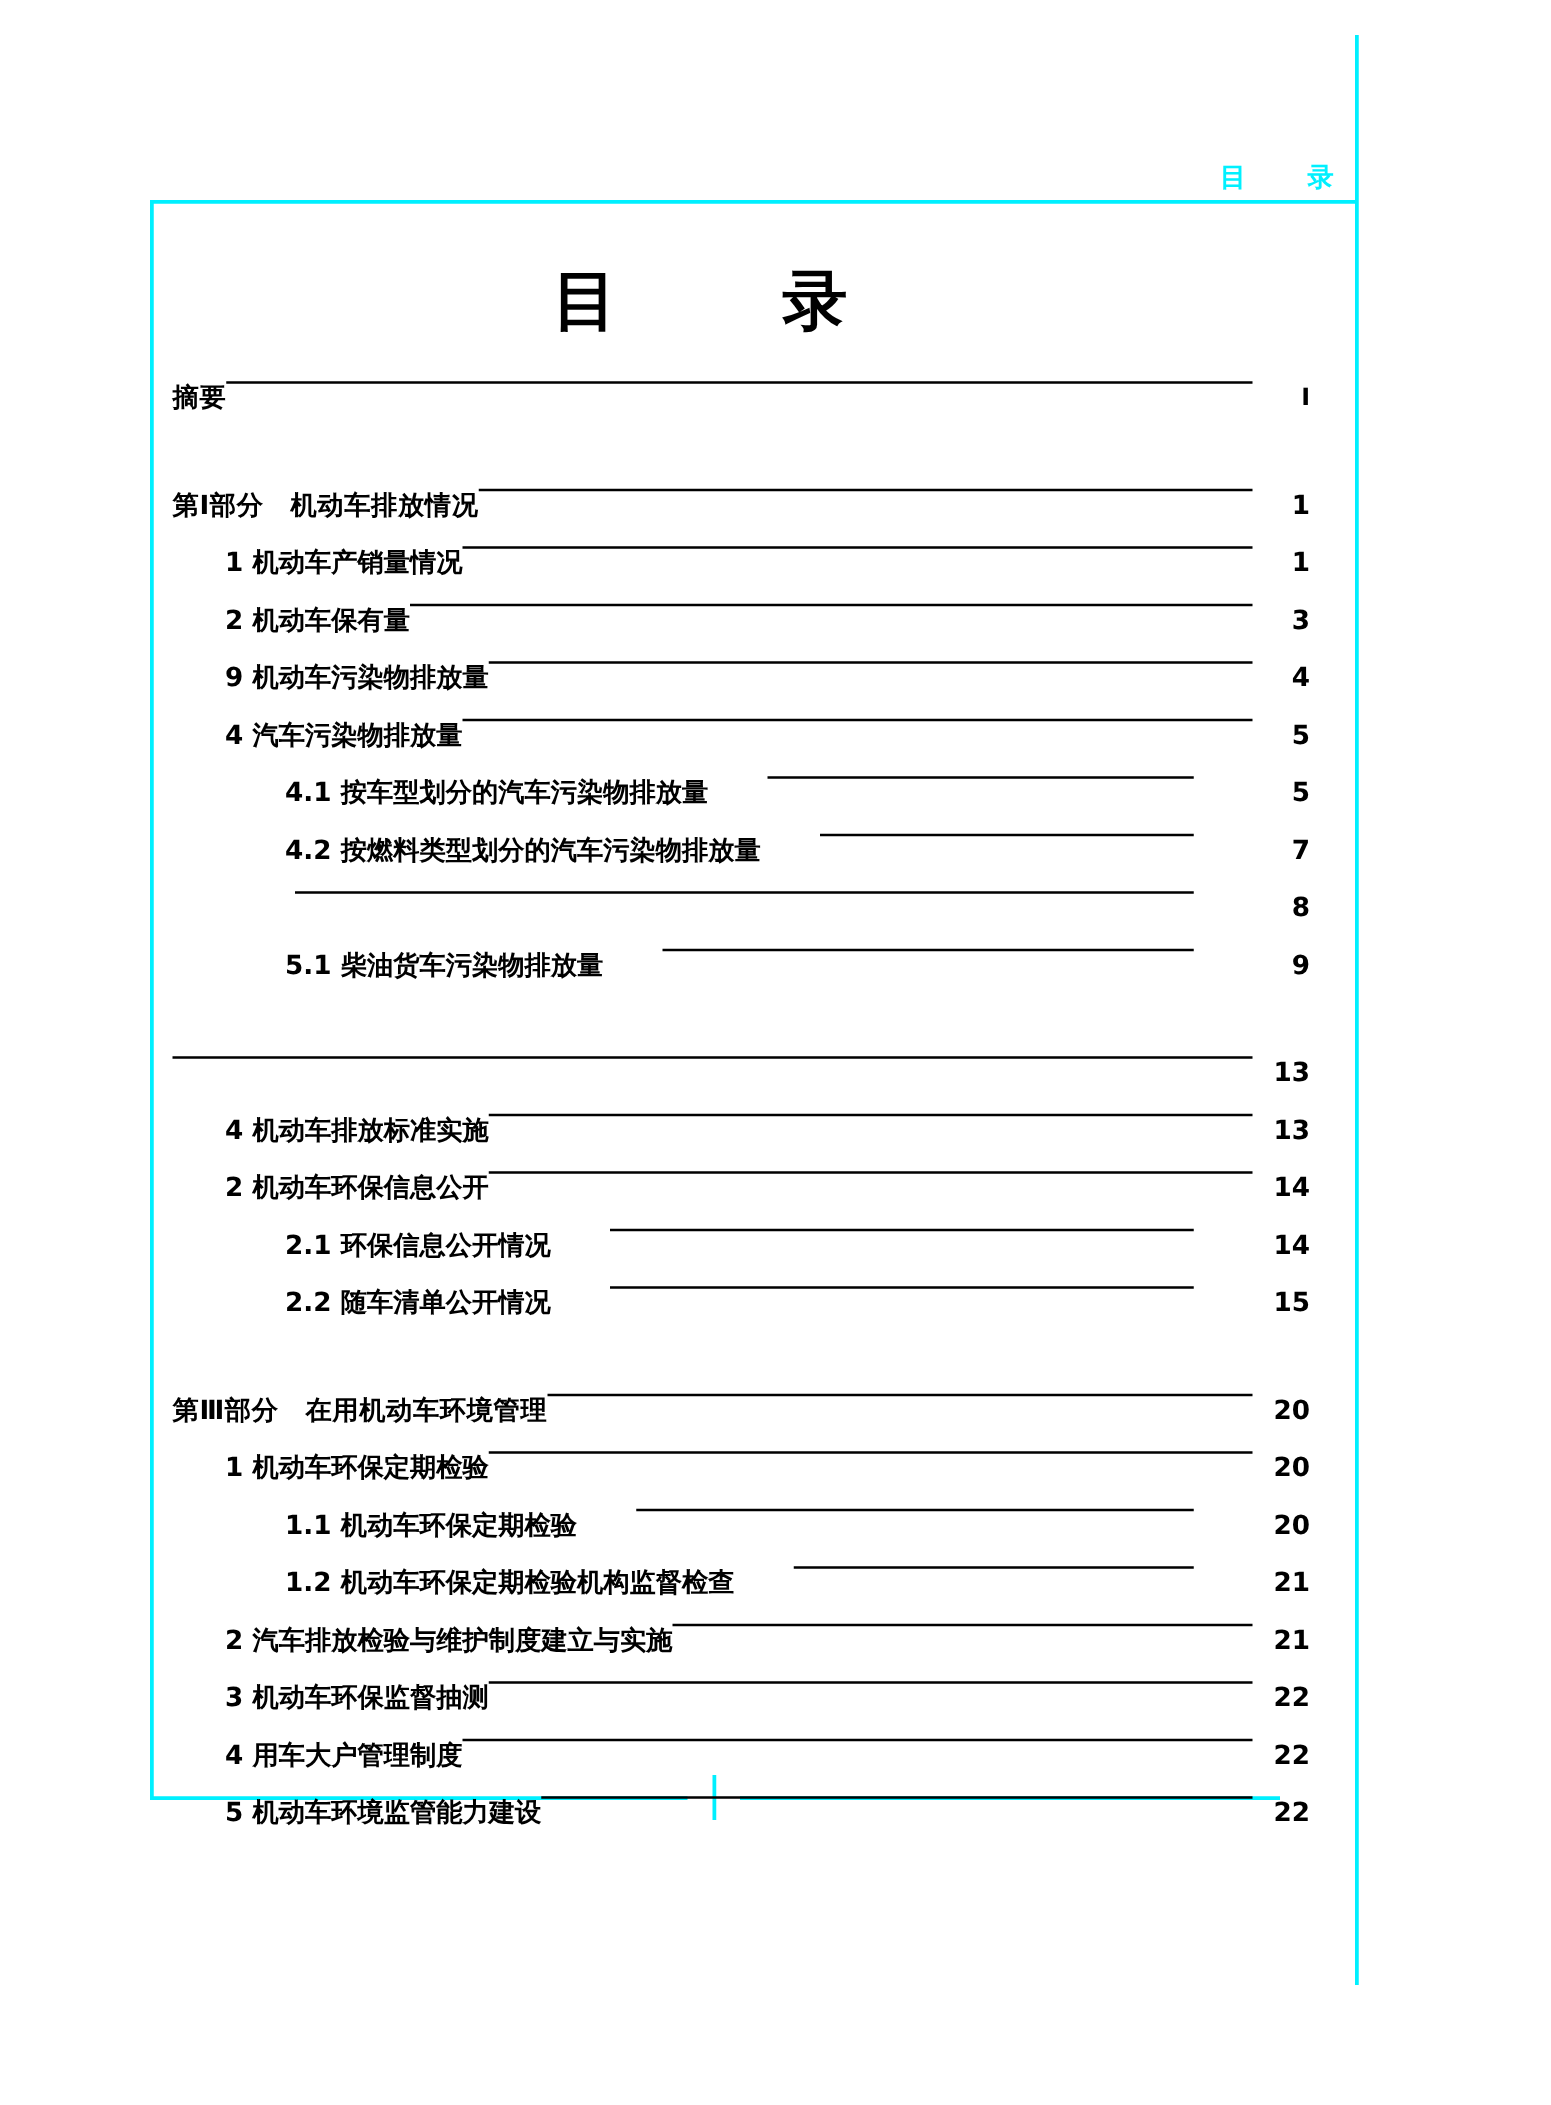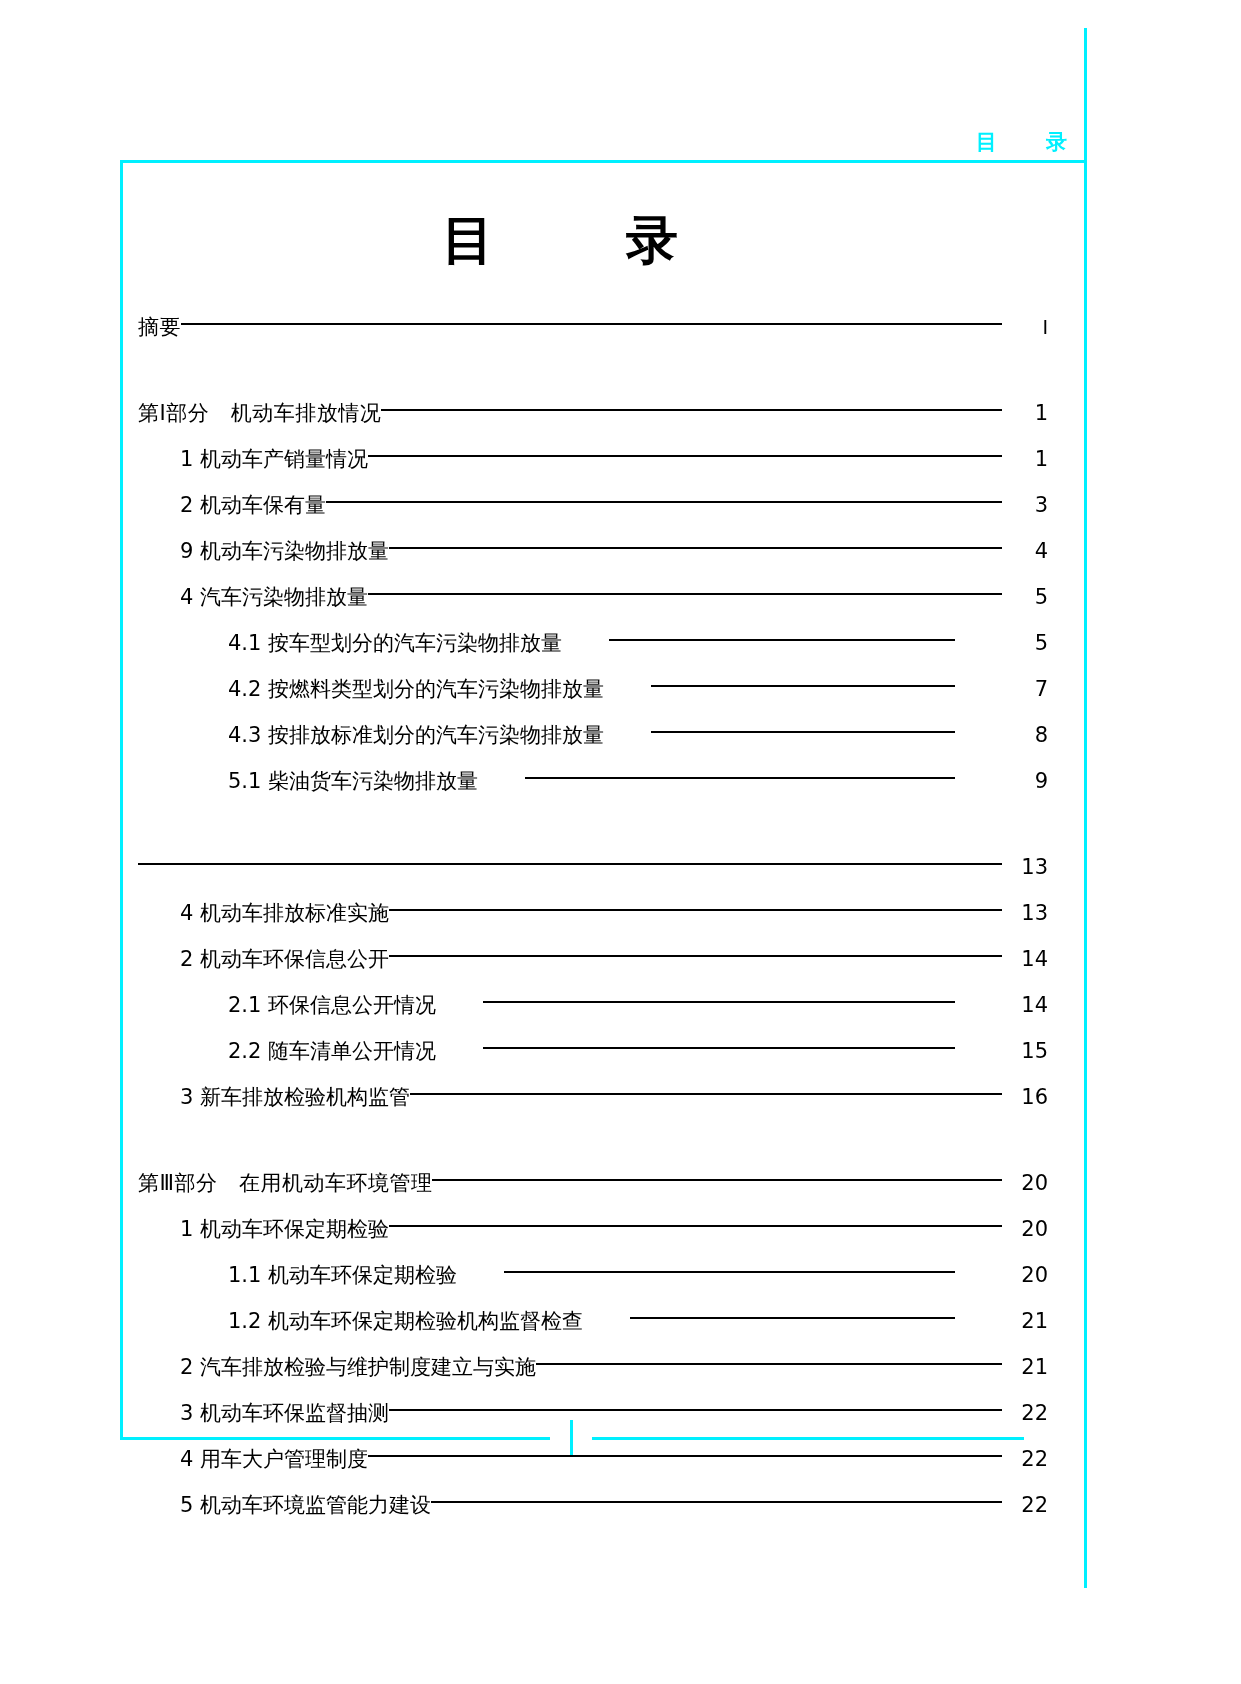--- a/index.html
+++ b/index.html
@@ -55,25 +55,26 @@
     font-size:52px;
     letter-spacing:40px;
     color:#000;
   }
 
   
   .toc{
     position:absolute;left:138px;top:305px;width:910px;
   }
   .toc-row{
-    display:flex;align-items:center;
+    display:flex;align-items:flex-start;
     height:46px;
     color:#000;
     font-size:21px;
     font-family:"DejaVu Sans","Liberation Sans",sans-serif;
+    font-weight:bold;
   }
   .toc-row.lvl0{padding-left:0px;}
   .toc-row.lvl1{padding-left:42px;}
   .toc-row.lvl2{padding-left:90px;gap:39px;}
 
   .toc-row.gap-before{margin-top:40px;}
 
   .toc-label{
     white-space:nowrap;
     font-size:21px;
@@ -153,21 +154,20 @@
       <span class="toc-label">4.1 按车型划分的汽车污染物排放量</span>
       <span class="toc-leader padded"></span>
       <span class="toc-page">5</span>
     </div>
     <div class="toc-row lvl2">
       <span class="toc-label">4.2 按燃料类型划分的汽车污染物排放量</span>
       <span class="toc-leader padded"></span>
       <span class="toc-page">7</span>
     </div>
     <div class="toc-row lvl2">
-      <span class="toc-label">4.3 按排放标准划分的汽车污染物排放量</span>
       <span class="toc-leader padded"></span>
       <span class="toc-page">8</span>
     </div>
     <div class="toc-row lvl2">
       <span class="toc-label">5.1 柴油货车污染物排放量</span>
       <span class="toc-leader padded"></span>
       <span class="toc-page">9</span>
     </div>
     <div class="toc-row lvl0 gap-before part">
       <span class="toc-leader"></span>
@@ -185,25 +185,20 @@
     </div>
     <div class="toc-row lvl2">
       <span class="toc-label">2.1 环保信息公开情况</span>
       <span class="toc-leader padded"></span>
       <span class="toc-page">14</span>
     </div>
     <div class="toc-row lvl2">
       <span class="toc-label">2.2 随车清单公开情况</span>
       <span class="toc-leader padded"></span>
       <span class="toc-page">15</span>
-    </div>
-    <div class="toc-row lvl1">
-      <span class="toc-label">3 新车排放检验机构监管</span>
-      <span class="toc-leader"></span>
-      <span class="toc-page">16</span>
     </div>
     <div class="toc-row lvl0 gap-before part">
       <span class="toc-label">第Ⅲ部分　在用机动车环境管理</span>
       <span class="toc-leader"></span>
       <span class="toc-page">20</span>
     </div>
     <div class="toc-row lvl1">
       <span class="toc-label">1 机动车环保定期检验</span>
       <span class="toc-leader"></span>
       <span class="toc-page">20</span>

